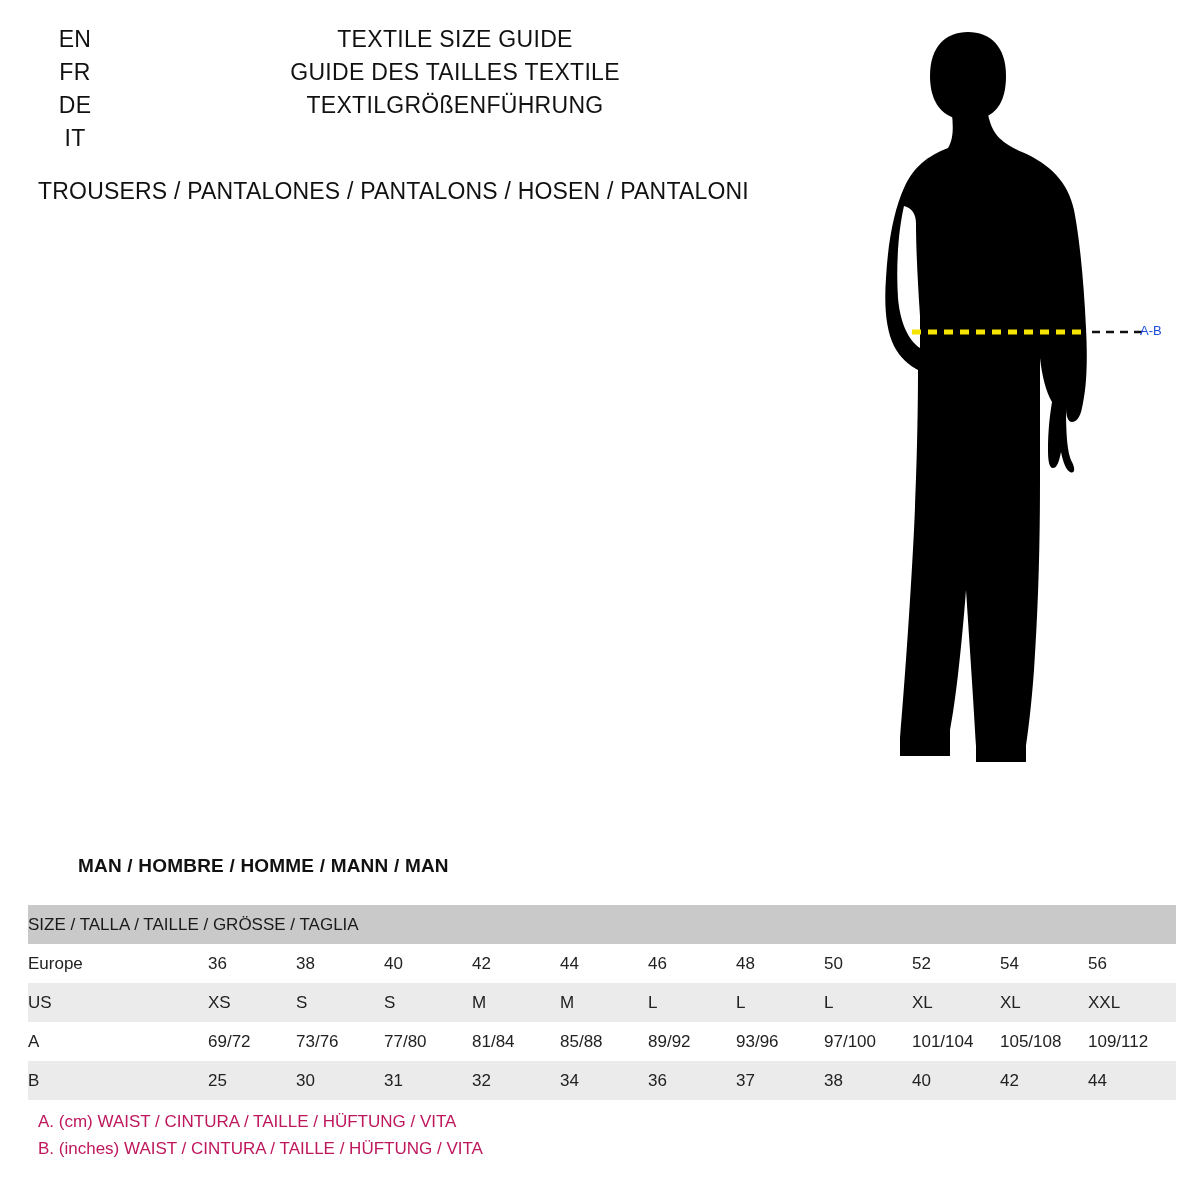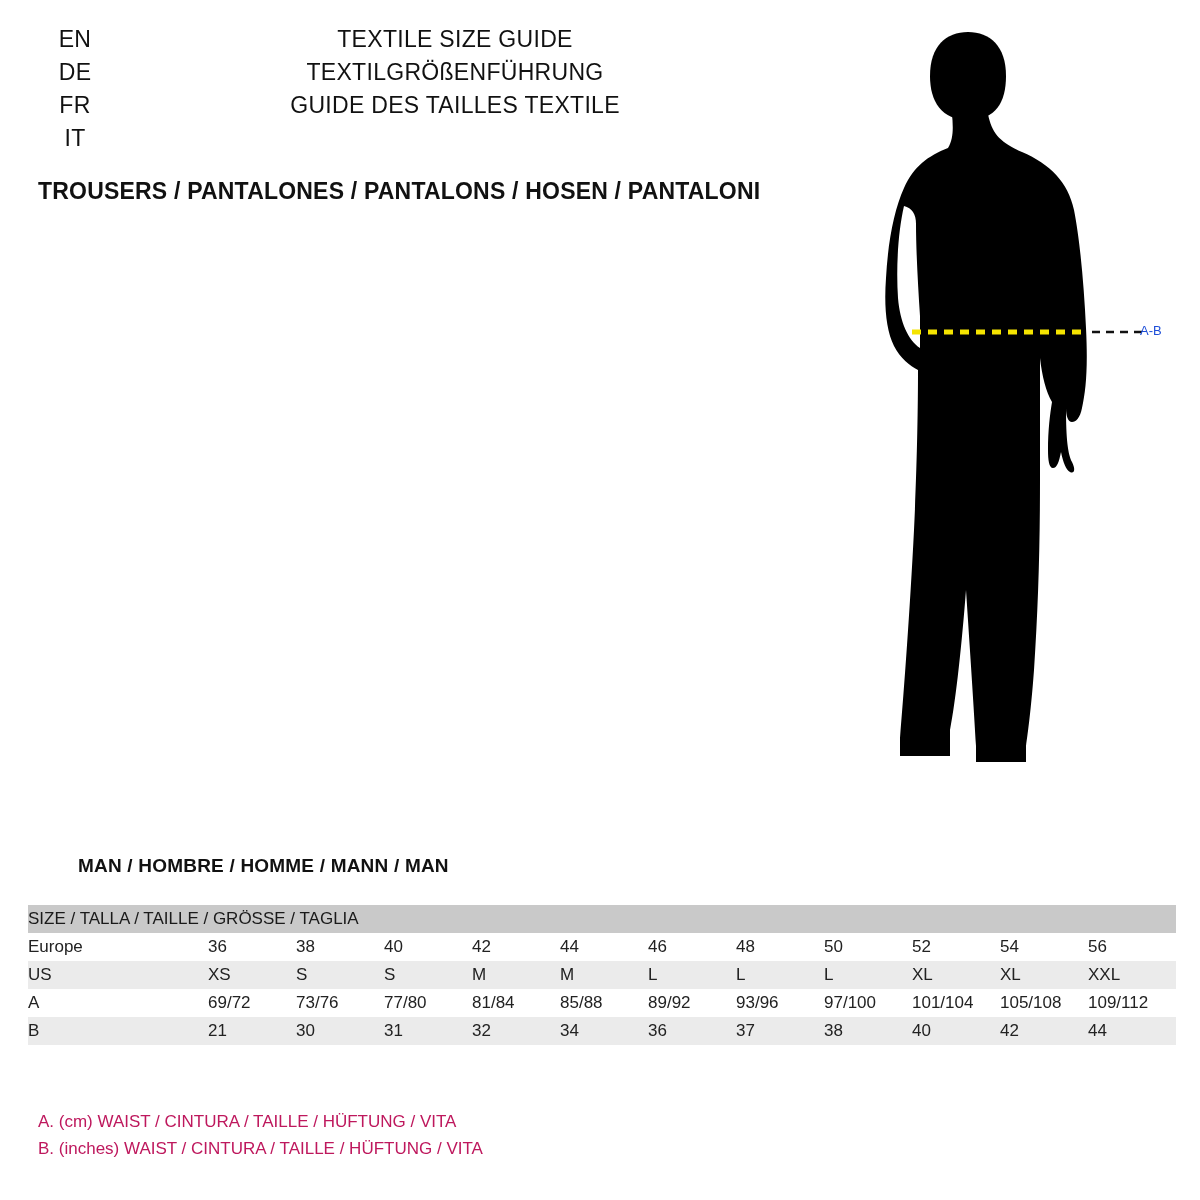--- a/index.html
+++ b/index.html
@@ -35,21 +35,21 @@
   .lang-code {
     width: 74px;
     flex: 0 0 74px;
   }
   .lang-title {
     flex: 1 1 auto;
   }
   #garment-title {
     margin-top: 20px;
     font-size: 23px;
-    font-weight: bold;
+    font-weight: normal;
     letter-spacing: 0.2px;
     color: #111111;
   }
 
   
   #figure-area {
     position: absolute;
     left: 800px;
     top: 10px;
     width: 400px;
@@ -81,21 +81,21 @@
   #size-table {
     position: absolute;
     left: 28px;
     top: 905px;
     width: 1148px;
     border-collapse: collapse;
     font-size: 17px;
     color: #222222;
   }
   #size-table td {
-    height: 28px;
+    height: 39px;
     padding: 0;
     vertical-align: middle;
   }
   .row-head {
     background: #c9c9c9;
     font-size: 17px;
     color: #1a1a1a;
   }
   .row-alt {
     background: #ebebeb;
@@ -128,27 +128,27 @@
 
 <div id="header-block">
 
   <div class="lang-row">
     <div class="lang-code">EN</div>
     <div class="lang-title">TEXTILE SIZE GUIDE</div>
   </div>
 
 
   <div class="lang-row">
+    <div class="lang-code">FR</div>
+    <div class="lang-title">GUIDE DES TAILLES TEXTILE</div>
+  </div>
+
+  <div class="lang-row">
     <div class="lang-code">DE</div>
     <div class="lang-title">TEXTILGRÖßENFÜHRUNG</div>
-  </div>
-
-  <div class="lang-row">
-    <div class="lang-code">FR</div>
-    <div class="lang-title">GUIDE DES TAILLES TEXTILE</div>
   </div>
 
   <div class="lang-row">
     <div class="lang-code">IT</div>
   </div>
 
   <div id="garment-title">TROUSERS / PANTALONES / PANTALONS / HOSEN / PANTALONI</div>
 </div>
 
 <div id="figure-area">
@@ -248,21 +248,21 @@
       <td class="cell-val">89/92</td>
       <td class="cell-val">93/96</td>
       <td class="cell-val">97/100</td>
       <td class="cell-val">101/104</td>
       <td class="cell-val">105/108</td>
       <td class="cell-val">109/112</td>
     </tr>
 
     <tr class="row-alt">
       <td class="cell-label">B</td>
-      <td class="cell-val">21</td>
+      <td class="cell-val">25</td>
       <td class="cell-val">30</td>
       <td class="cell-val">31</td>
       <td class="cell-val">32</td>
       <td class="cell-val">34</td>
       <td class="cell-val">36</td>
       <td class="cell-val">37</td>
       <td class="cell-val">38</td>
       <td class="cell-val">40</td>
       <td class="cell-val">42</td>
       <td class="cell-val">44</td>

